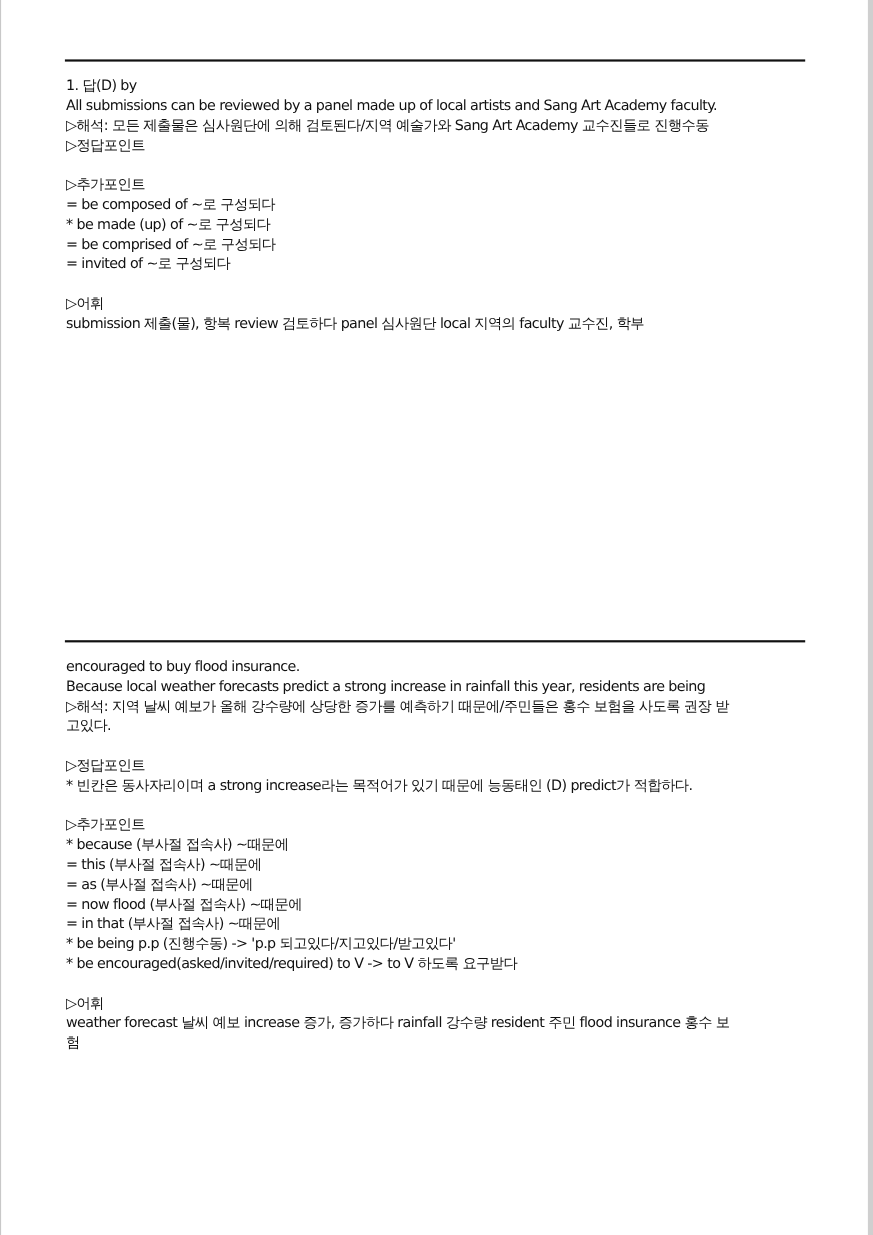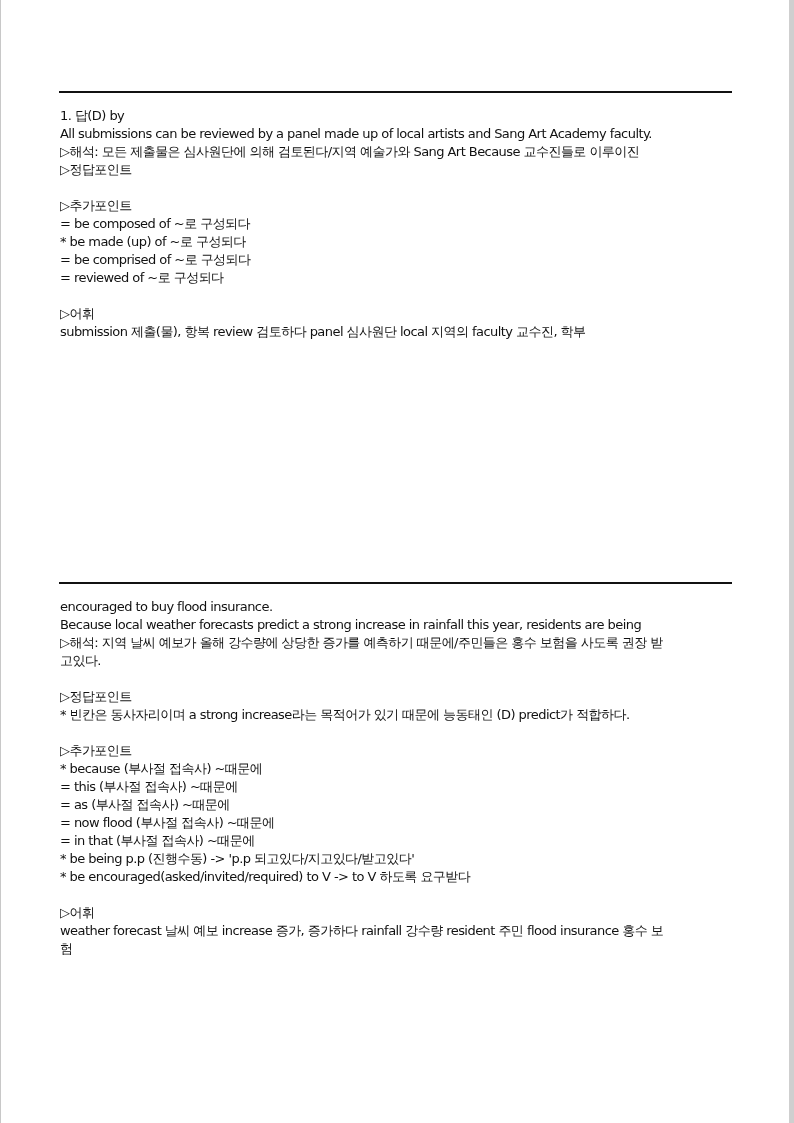--- a/index.html
+++ b/index.html
@@ -45,42 +45,42 @@
       letter-spacing: -0.55px;
       font-weight: 500;
     }
     .line {
       white-space: nowrap;
       min-height: 18px;
     }
     .blank {
       height: 18px;
     }
-    #sec1 { top: 54px; margin-top: 37px; }
+    #sec1 { top: 54px; }
     #sec2 { top: 582px; }
   </style>
 </head>
 <body>
 
 <div class="left-edge"></div>
 <div class="right-gutter"></div>
 
 <div class="section" id="sec1">
   <div class="rule"></div>
   <div class="content">
     <div class="line">1. 답(D) by</div>
     <div class="line">All submissions can be reviewed by a panel made up of local artists and Sang Art Academy faculty.</div>
-    <div class="line">▷해석: 모든 제출물은 심사원단에 의해 검토된다/지역 예술가와 Sang Art Because 교수진들로 이루이진</div>
+    <div class="line">▷해석: 모든 제출물은 심사원단에 의해 검토된다/지역 예술가와 Sang Art Academy 교수진들로 진행수동</div>
     <div class="line">▷정답포인트</div>
     <div class="blank"></div>
     <div class="line">▷추가포인트</div>
     <div class="line">= be composed of ~로 구성되다</div>
     <div class="line">* be made (up) of ~로 구성되다</div>
     <div class="line">= be comprised of ~로 구성되다</div>
-    <div class="line">= reviewed of ~로 구성되다</div>
+    <div class="line">= invited of ~로 구성되다</div>
     <div class="blank"></div>
     <div class="line">▷어휘</div>
     <div class="line">submission 제출(물), 항복 review 검토하다 panel 심사원단 local 지역의 faculty 교수진, 학부</div>
   </div>
 </div>
 
 <div class="section" id="sec2">
   <div class="rule"></div>
   <div class="content">
     <div class="line">encouraged to buy flood insurance.</div>

